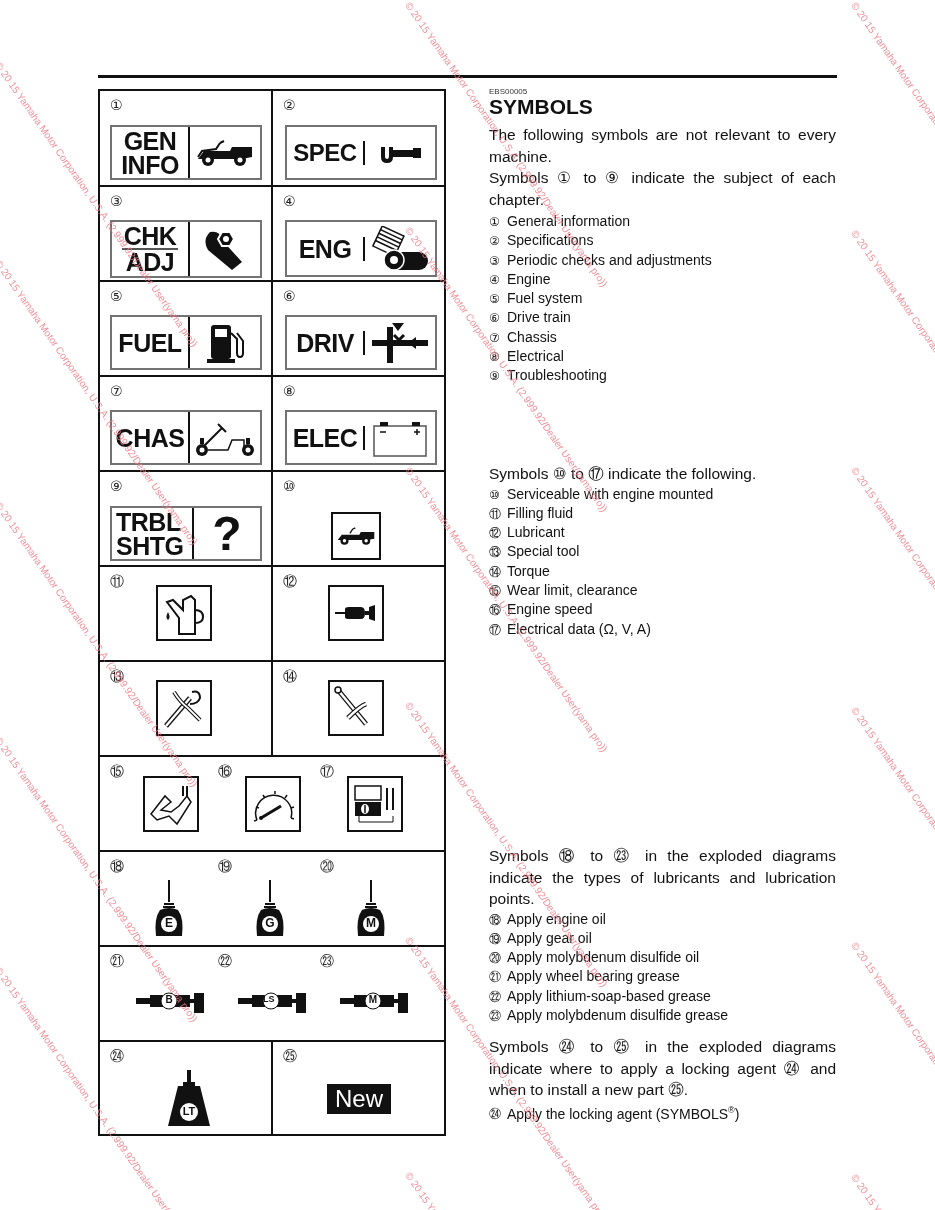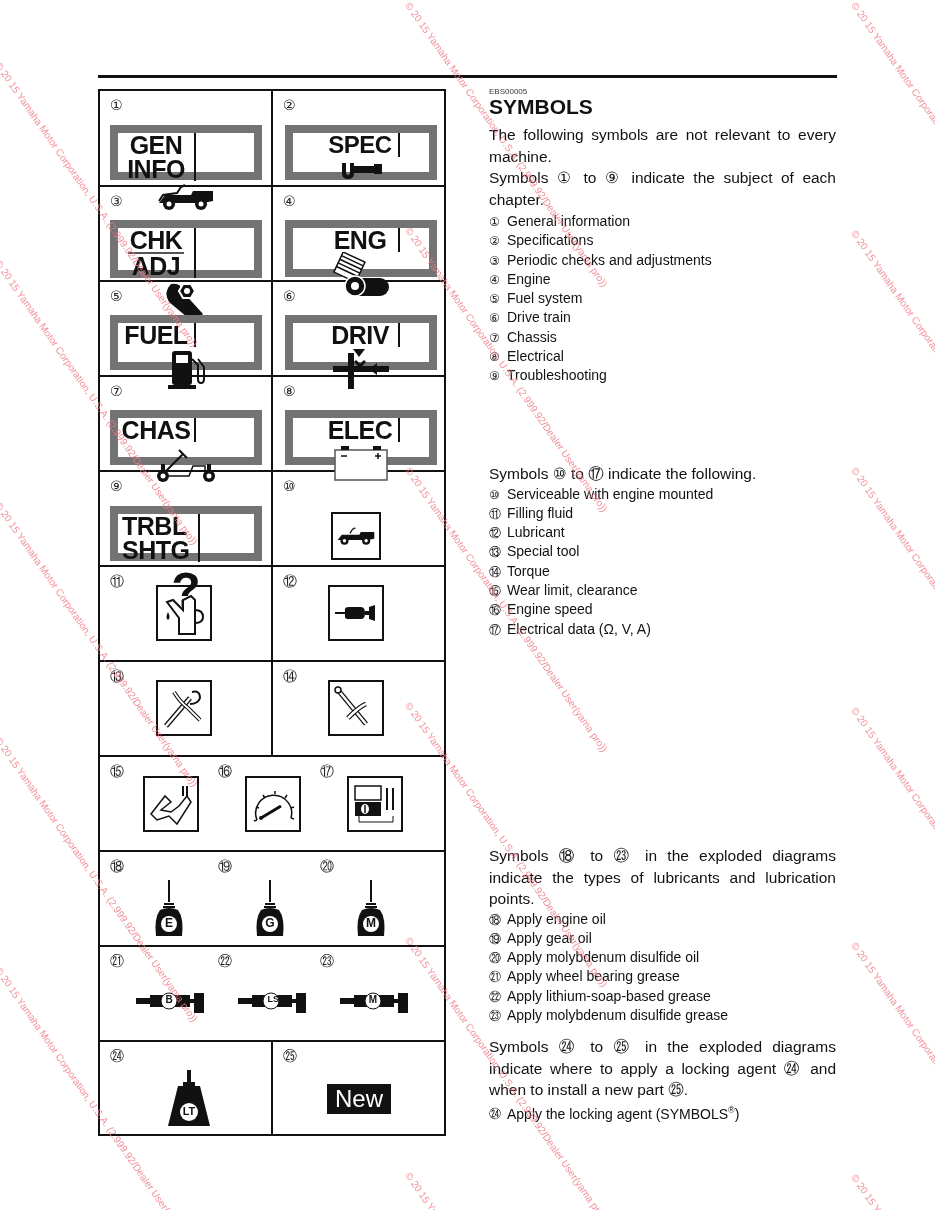--- a/index.html
+++ b/index.html
@@ -5,21 +5,21 @@
   html,body{margin:0;padding:0;background:#fff;}
   body{width:935px;height:1210px;position:relative;overflow:hidden;font-family:"Liberation Sans",sans-serif;color:#111;}
   .topline{position:absolute;left:98px;top:75px;width:739px;height:3px;background:#111;}
   
   .tbl{position:absolute;left:98px;top:89px;width:348px;border:2px solid #111;box-sizing:border-box;}
   .row{display:flex;border-bottom:2px solid #111;box-sizing:border-box;}
   .row:last-child{border-bottom:none;}
   .cell{flex:1;position:relative;box-sizing:border-box;}
   .cell + .cell{border-left:2px solid #111;}
   .num{position:absolute;left:10px;top:6px;font-size:14px;font-family:"DejaVu Sans",sans-serif;color:#222;}
-  .badge{position:absolute;left:10px;top:34px;width:152px;height:55px;border:8px solid #737373;display:flex;box-sizing:border-box;flex-direction:column;}
+  .badge{position:absolute;left:10px;top:34px;width:152px;height:55px;border:2px solid #737373;display:flex;box-sizing:border-box;}
   .badge .txt{width:76px;border-right:2px solid #111;display:flex;flex-direction:column;justify-content:center;align-items:center;font-weight:bold;font-size:25px;line-height:24px;letter-spacing:-0.5px;}
   .badge .ico{flex:1;display:flex;align-items:center;justify-content:center;}
   .badge.r{left:12px;align-items:center;}
   .sq{position:absolute;width:56px;height:56px;border:2px solid #111;box-sizing:border-box;display:flex;align-items:center;justify-content:center;}
   
   .col{position:absolute;left:489px;width:347px;}
   .code{font-size:8px;color:#333;}
   h1{margin:0;font-size:21px;font-weight:bold;line-height:22px;}
   .para{font-size:15.5px;line-height:21.5px;text-align:justify;text-align-last:left;}
   .list{font-size:14px;line-height:18.3px;}
@@ -344,21 +344,21 @@
         <span style="position:absolute;left:25px;top:5px;width:16px;text-align:center;font-weight:bold;font-size:10px">B</span>
       </div>
       <div style="position:absolute;left:138px;top:42px">
         <svg width="72" height="26" viewBox="0 0 72 26">
             <rect x="0" y="9" width="14" height="6" fill="#111"></rect>
             <path d="M14 6 L54 6 L54 18 L14 18Z" fill="#111"></path>
             <rect x="58" y="4" width="10" height="20" fill="#111"></rect>
             <rect x="54" y="10" width="4" height="4" fill="#111"></rect>
             <circle cx="33" cy="12" r="8" fill="#fff" stroke="#111" stroke-width="1"></circle>
           </svg>
-        <span style="position:absolute;left:25px;top:5px;width:16px;text-align:right;font-weight:bold;font-size:9px">LS</span>
+        <span style="position:absolute;left:25px;top:5px;width:16px;text-align:left;font-weight:bold;font-size:9px">LS</span>
       </div>
       <div style="position:absolute;left:240px;top:42px">
         <svg width="72" height="26" viewBox="0 0 72 26">
             <rect x="0" y="9" width="14" height="6" fill="#111"></rect>
             <path d="M14 6 L54 6 L54 18 L14 18Z" fill="#111"></path>
             <rect x="58" y="4" width="10" height="20" fill="#111"></rect>
             <rect x="54" y="10" width="4" height="4" fill="#111"></rect>
             <circle cx="33" cy="12" r="8" fill="#fff" stroke="#111" stroke-width="1"></circle>
           </svg>
         <span style="position:absolute;left:25px;top:5px;width:16px;text-align:center;font-weight:bold;font-size:10px">M</span>

